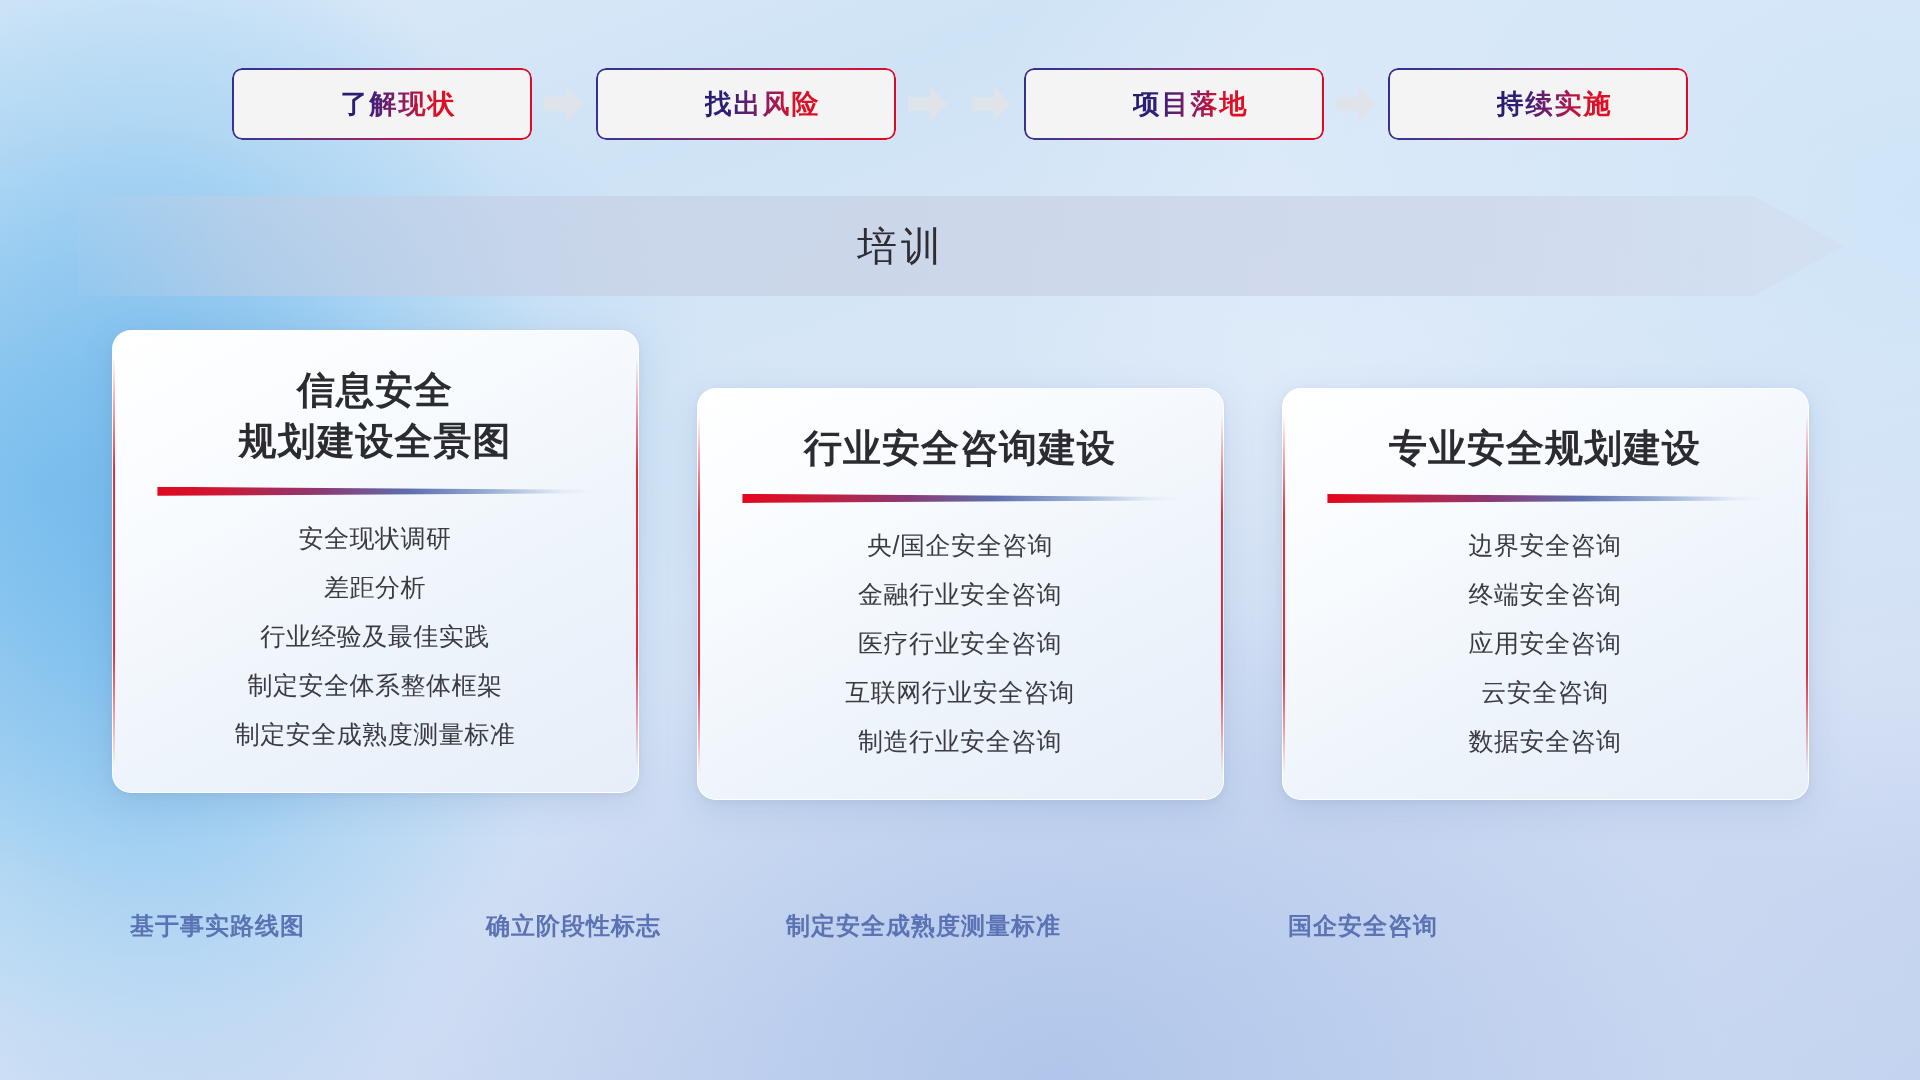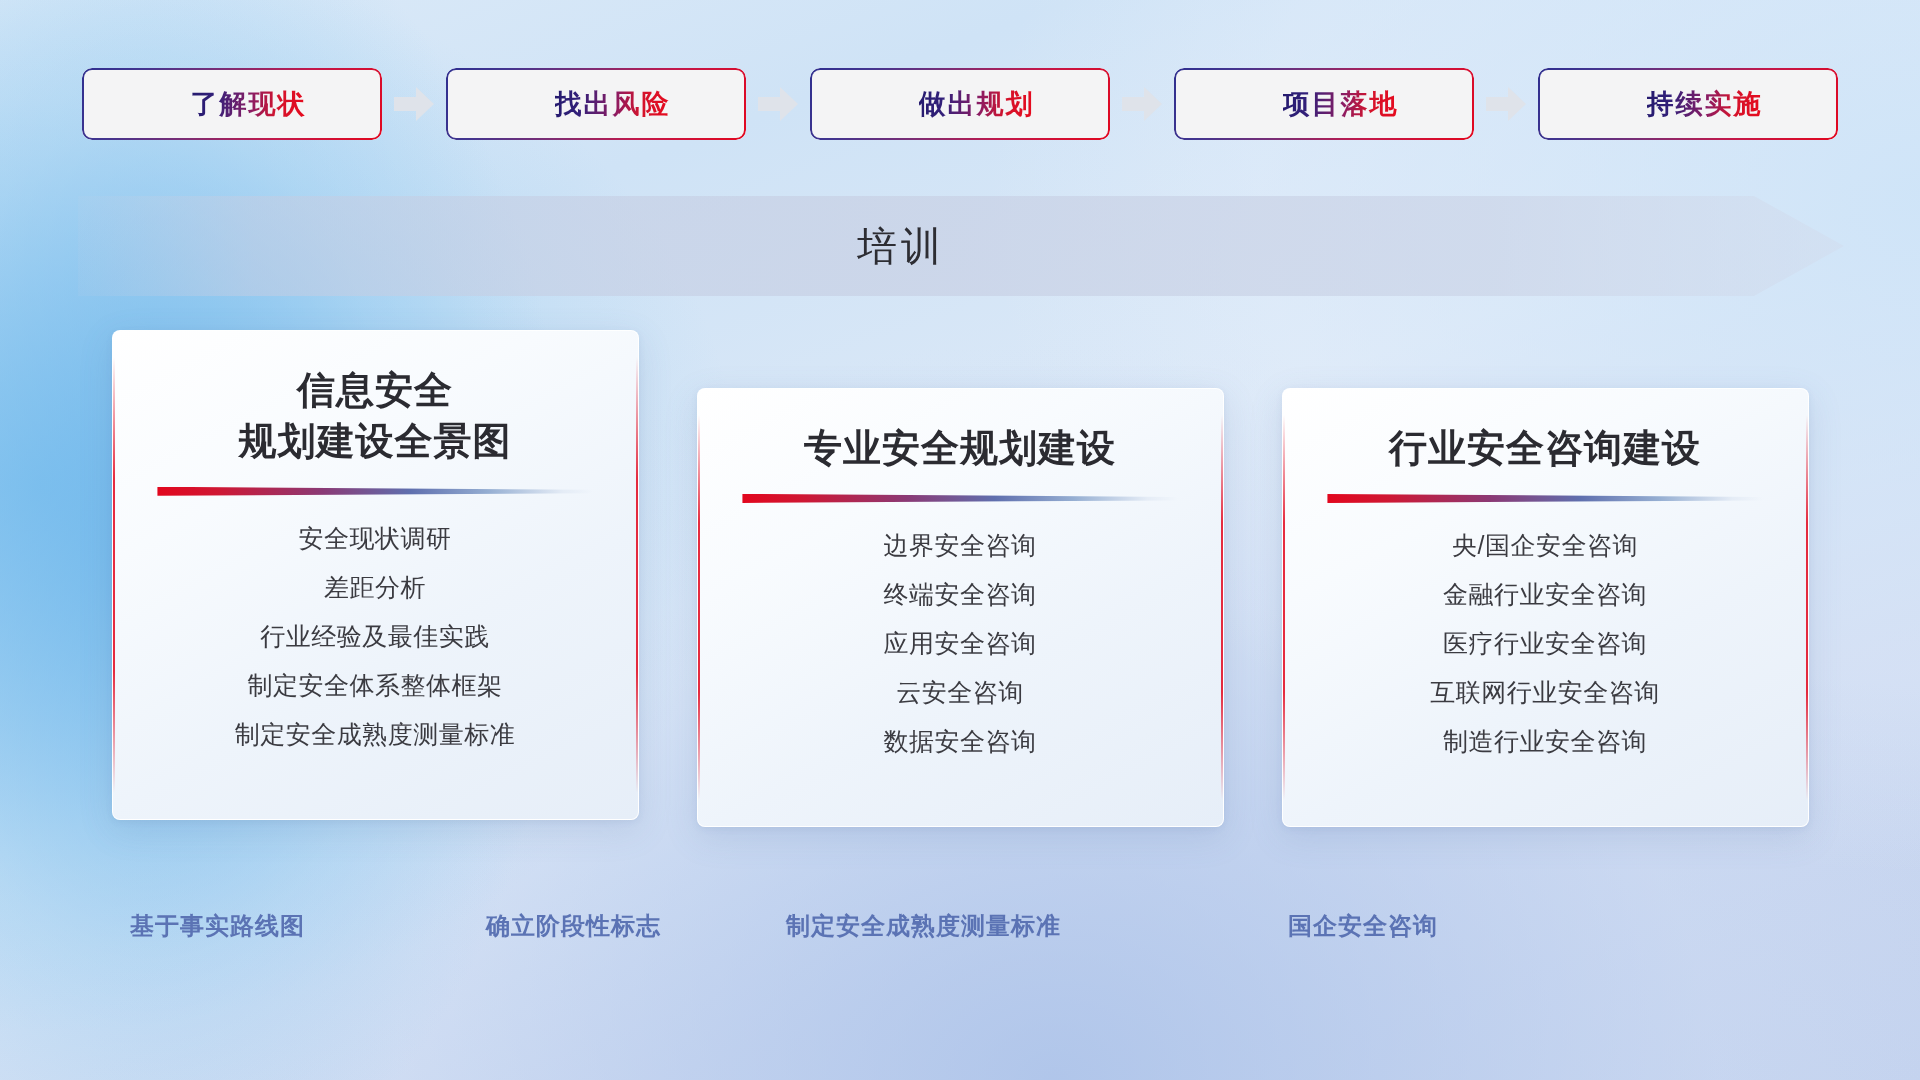--- a/index.html
+++ b/index.html
@@ -124,27 +124,27 @@
     justify-content: center;
     align-items: flex-start;
     gap: 58px;
   }
   .card-wrap {
     position: relative;
     width: 527px;
   }
   .card {
     position: relative;
-    border-radius: 8px;
+    border-radius: 19px;
     background: linear-gradient(152deg, #ffffff 0%, #f8fbfe 30%, #eef4fb 62%, #e6eef8 100%);
     border: 1px solid rgba(255,255,255,0.95);
     box-shadow: 0 10px 34px rgba(90,120,170,0.16), 0 2px 6px rgba(90,120,170,0.10);
     box-sizing: border-box;
     overflow: hidden;
-    padding: 34px 26px 46px;
+    padding: 34px 26px 19px;
   }
   
   .card::before,
   .card::after {
     content: "";
     position: absolute;
     top: 26px;
     bottom: 26px;
     width: 2px;
     background: linear-gradient(180deg, rgba(226,7,30,0) 0%, rgba(226,7,30,0.85) 28%, rgba(226,7,30,0.85) 72%, rgba(226,7,30,0) 100%);
@@ -224,23 +224,20 @@
 
     <div class="step-box">
       <span class="step-label">找出风险</span>
     </div>
     <div class="step-arrow">
       <svg width="40" height="34" viewBox="0 0 40 34" aria-hidden="true">
         <path d="M0 10 H22 V0 L40 17 L22 34 V24 H0 Z" fill="#dfe3ea"></path>
       </svg>
     </div>
 
-    <div class="step-box">
-      <span class="step-label">做出规划</span>
-    </div>
     <div class="step-arrow">
       <svg width="40" height="34" viewBox="0 0 40 34" aria-hidden="true">
         <path d="M0 10 H22 V0 L40 17 L22 34 V24 H0 Z" fill="#dfe3ea"></path>
       </svg>
     </div>
 
     <div class="step-box">
       <span class="step-label">项目落地</span>
     </div>
     <div class="step-arrow">
@@ -280,48 +277,48 @@
         <ul class="card-list">
           <li>安全现状调研</li>
           <li>差距分析</li>
           <li>行业经验及最佳实践</li>
           <li>制定安全体系整体框架</li>
           <li>制定安全成熟度测量标准</li>
         </ul>
       </div>
     </div>
 
+    <div class="card-wrap card-2">
+      <div class="card">
+        <div class="card-title">行业安全咨询建设</div>
+        <div class="card-divider"></div>
+        <ul class="card-list">
+          <li>央/国企安全咨询</li>
+          <li>金融行业安全咨询</li>
+          <li>医疗行业安全咨询</li>
+          <li>互联网行业安全咨询</li>
+          <li>制造行业安全咨询</li>
+        </ul>
+      </div>
+    </div>
+
     <div class="card-wrap card-3">
       <div class="card">
         <div class="card-title">专业安全规划建设</div>
         <div class="card-divider"></div>
         <ul class="card-list">
           <li>边界安全咨询</li>
           <li>终端安全咨询</li>
           <li>应用安全咨询</li>
           <li>云安全咨询</li>
           <li>数据安全咨询</li>
         </ul>
       </div>
     </div>
 
-    <div class="card-wrap card-2">
-      <div class="card">
-        <div class="card-title">行业安全咨询建设</div>
-        <div class="card-divider"></div>
-        <ul class="card-list">
-          <li>央/国企安全咨询</li>
-          <li>金融行业安全咨询</li>
-          <li>医疗行业安全咨询</li>
-          <li>互联网行业安全咨询</li>
-          <li>制造行业安全咨询</li>
-        </ul>
-      </div>
-    </div>
-
   </div>
 
   <div class="footers">
     <div class="footer-label f0">基于事实路线图</div>
     <div class="footer-label f1">确立阶段性标志</div>
     <div class="footer-label f2">制定安全成熟度测量标准</div>
     <div class="footer-label f3">国企安全咨询</div>
   </div>
 
 </div>

